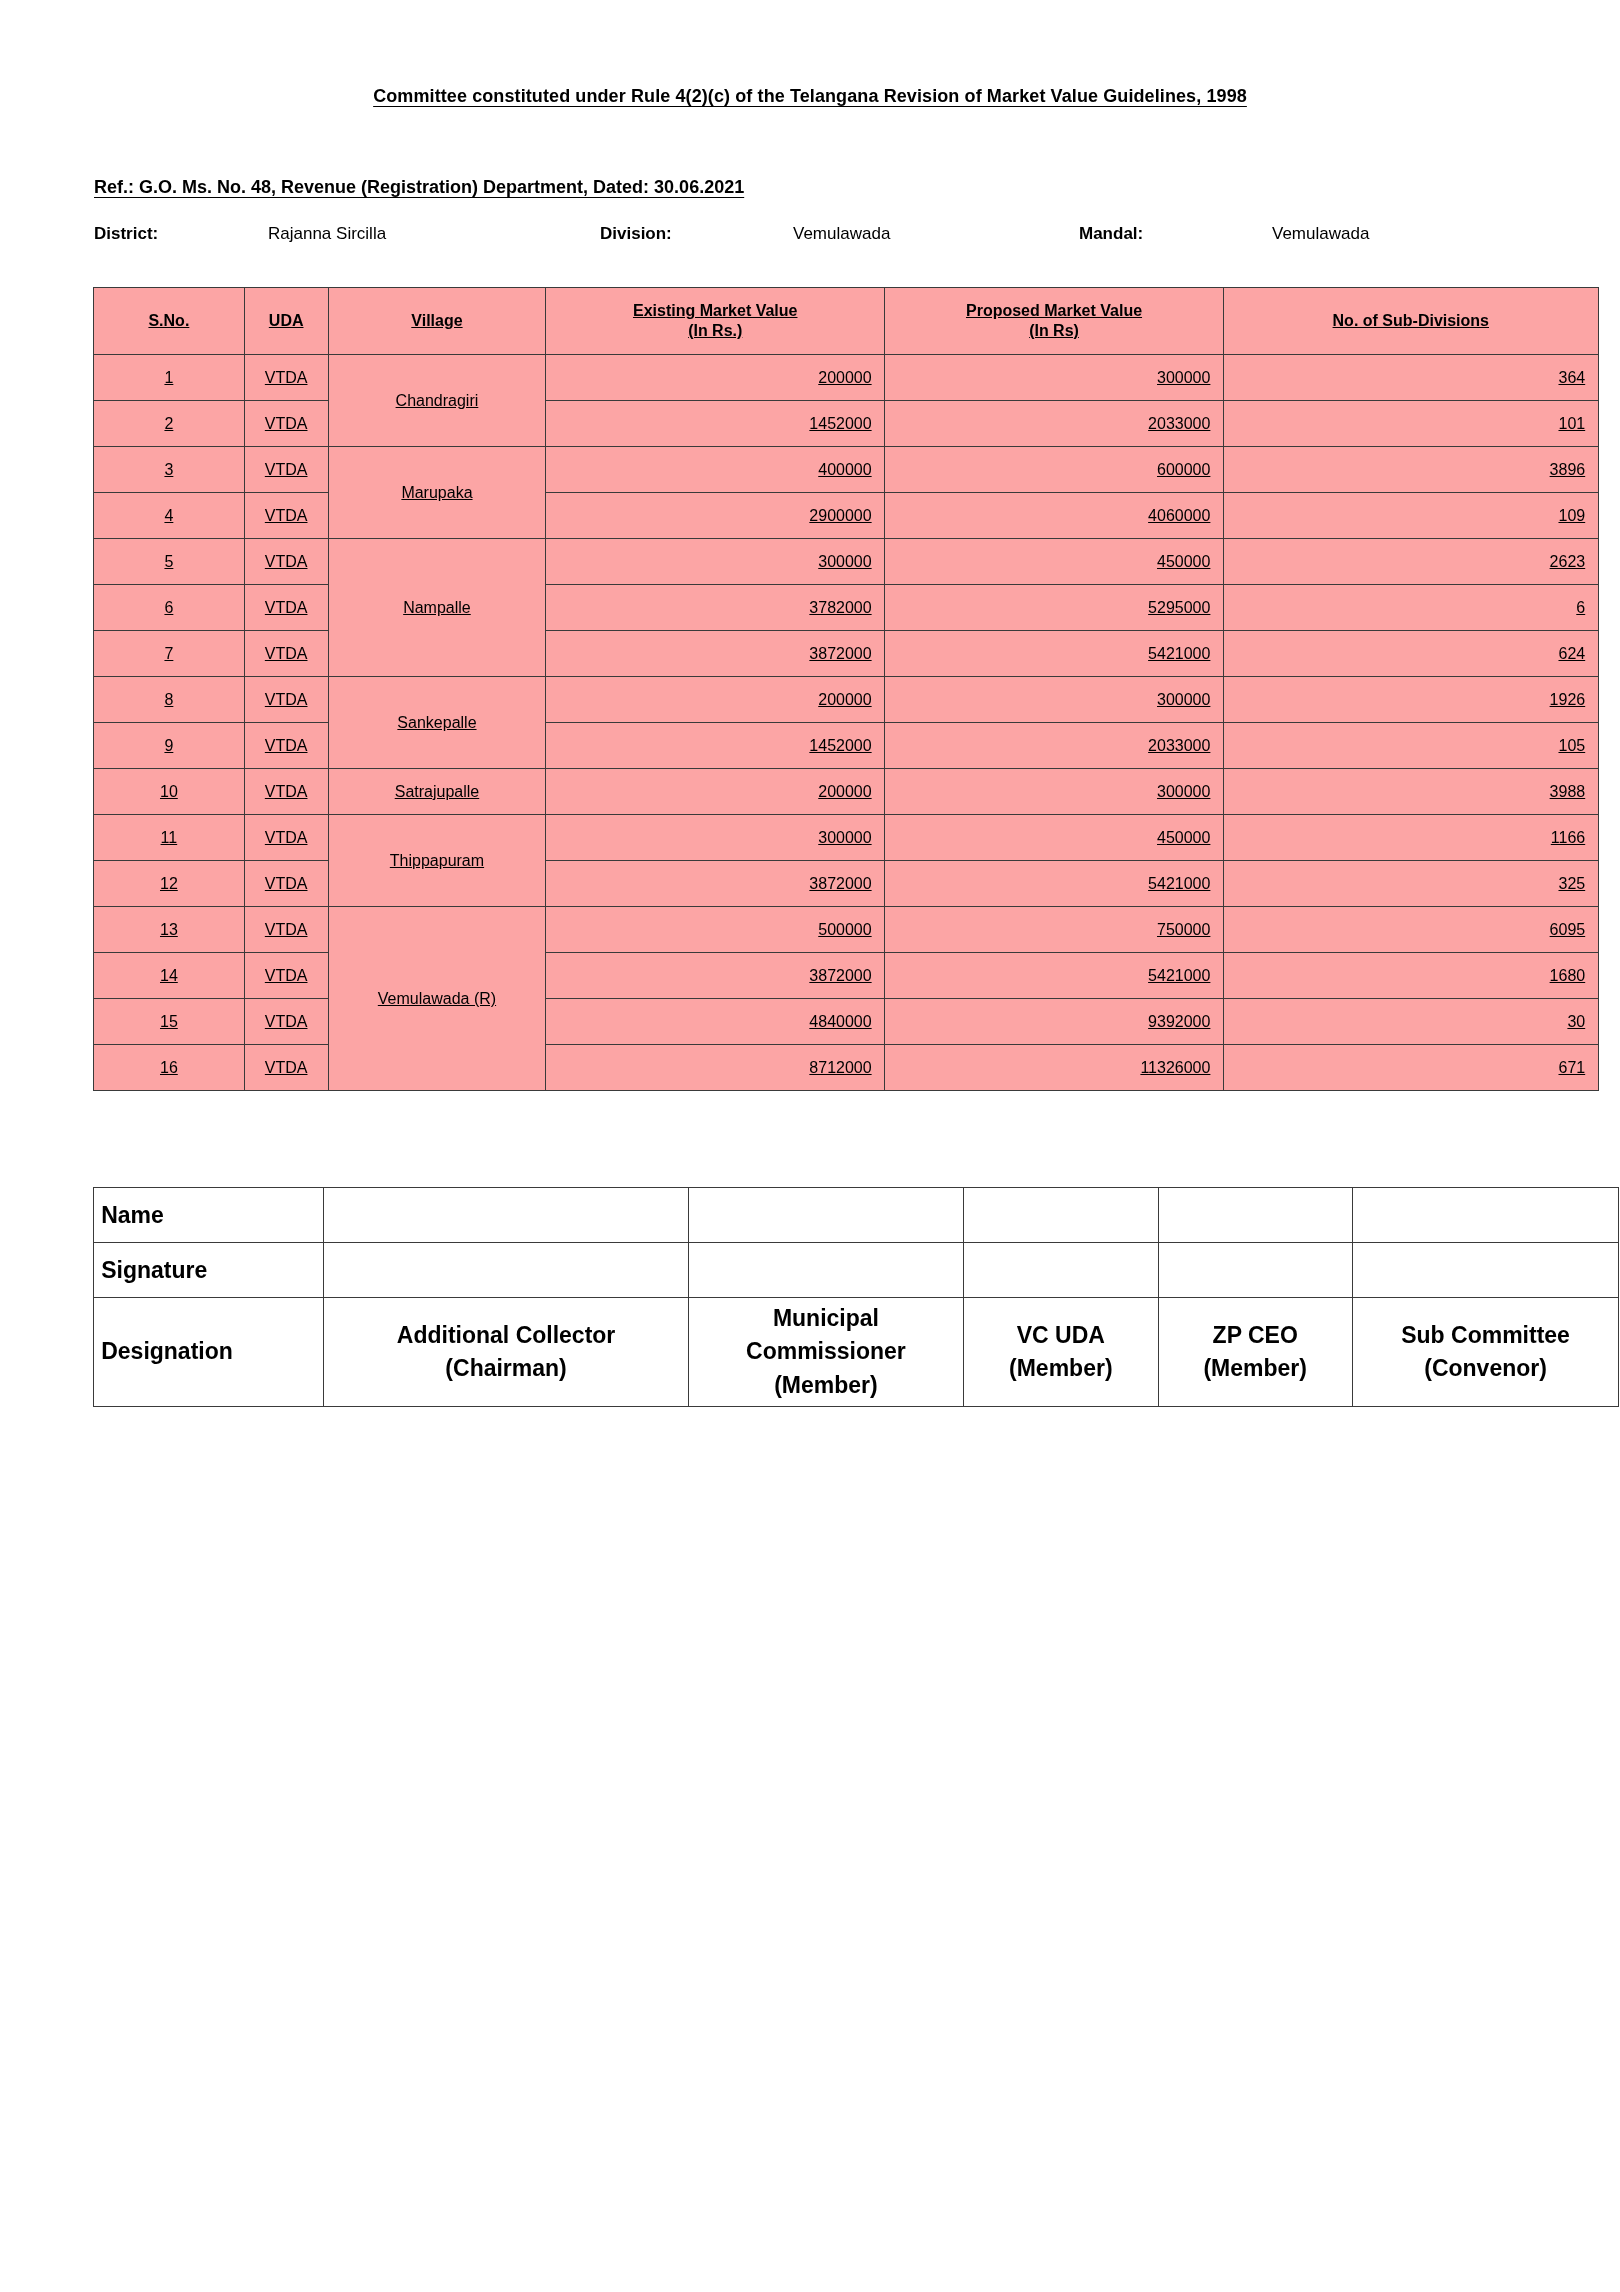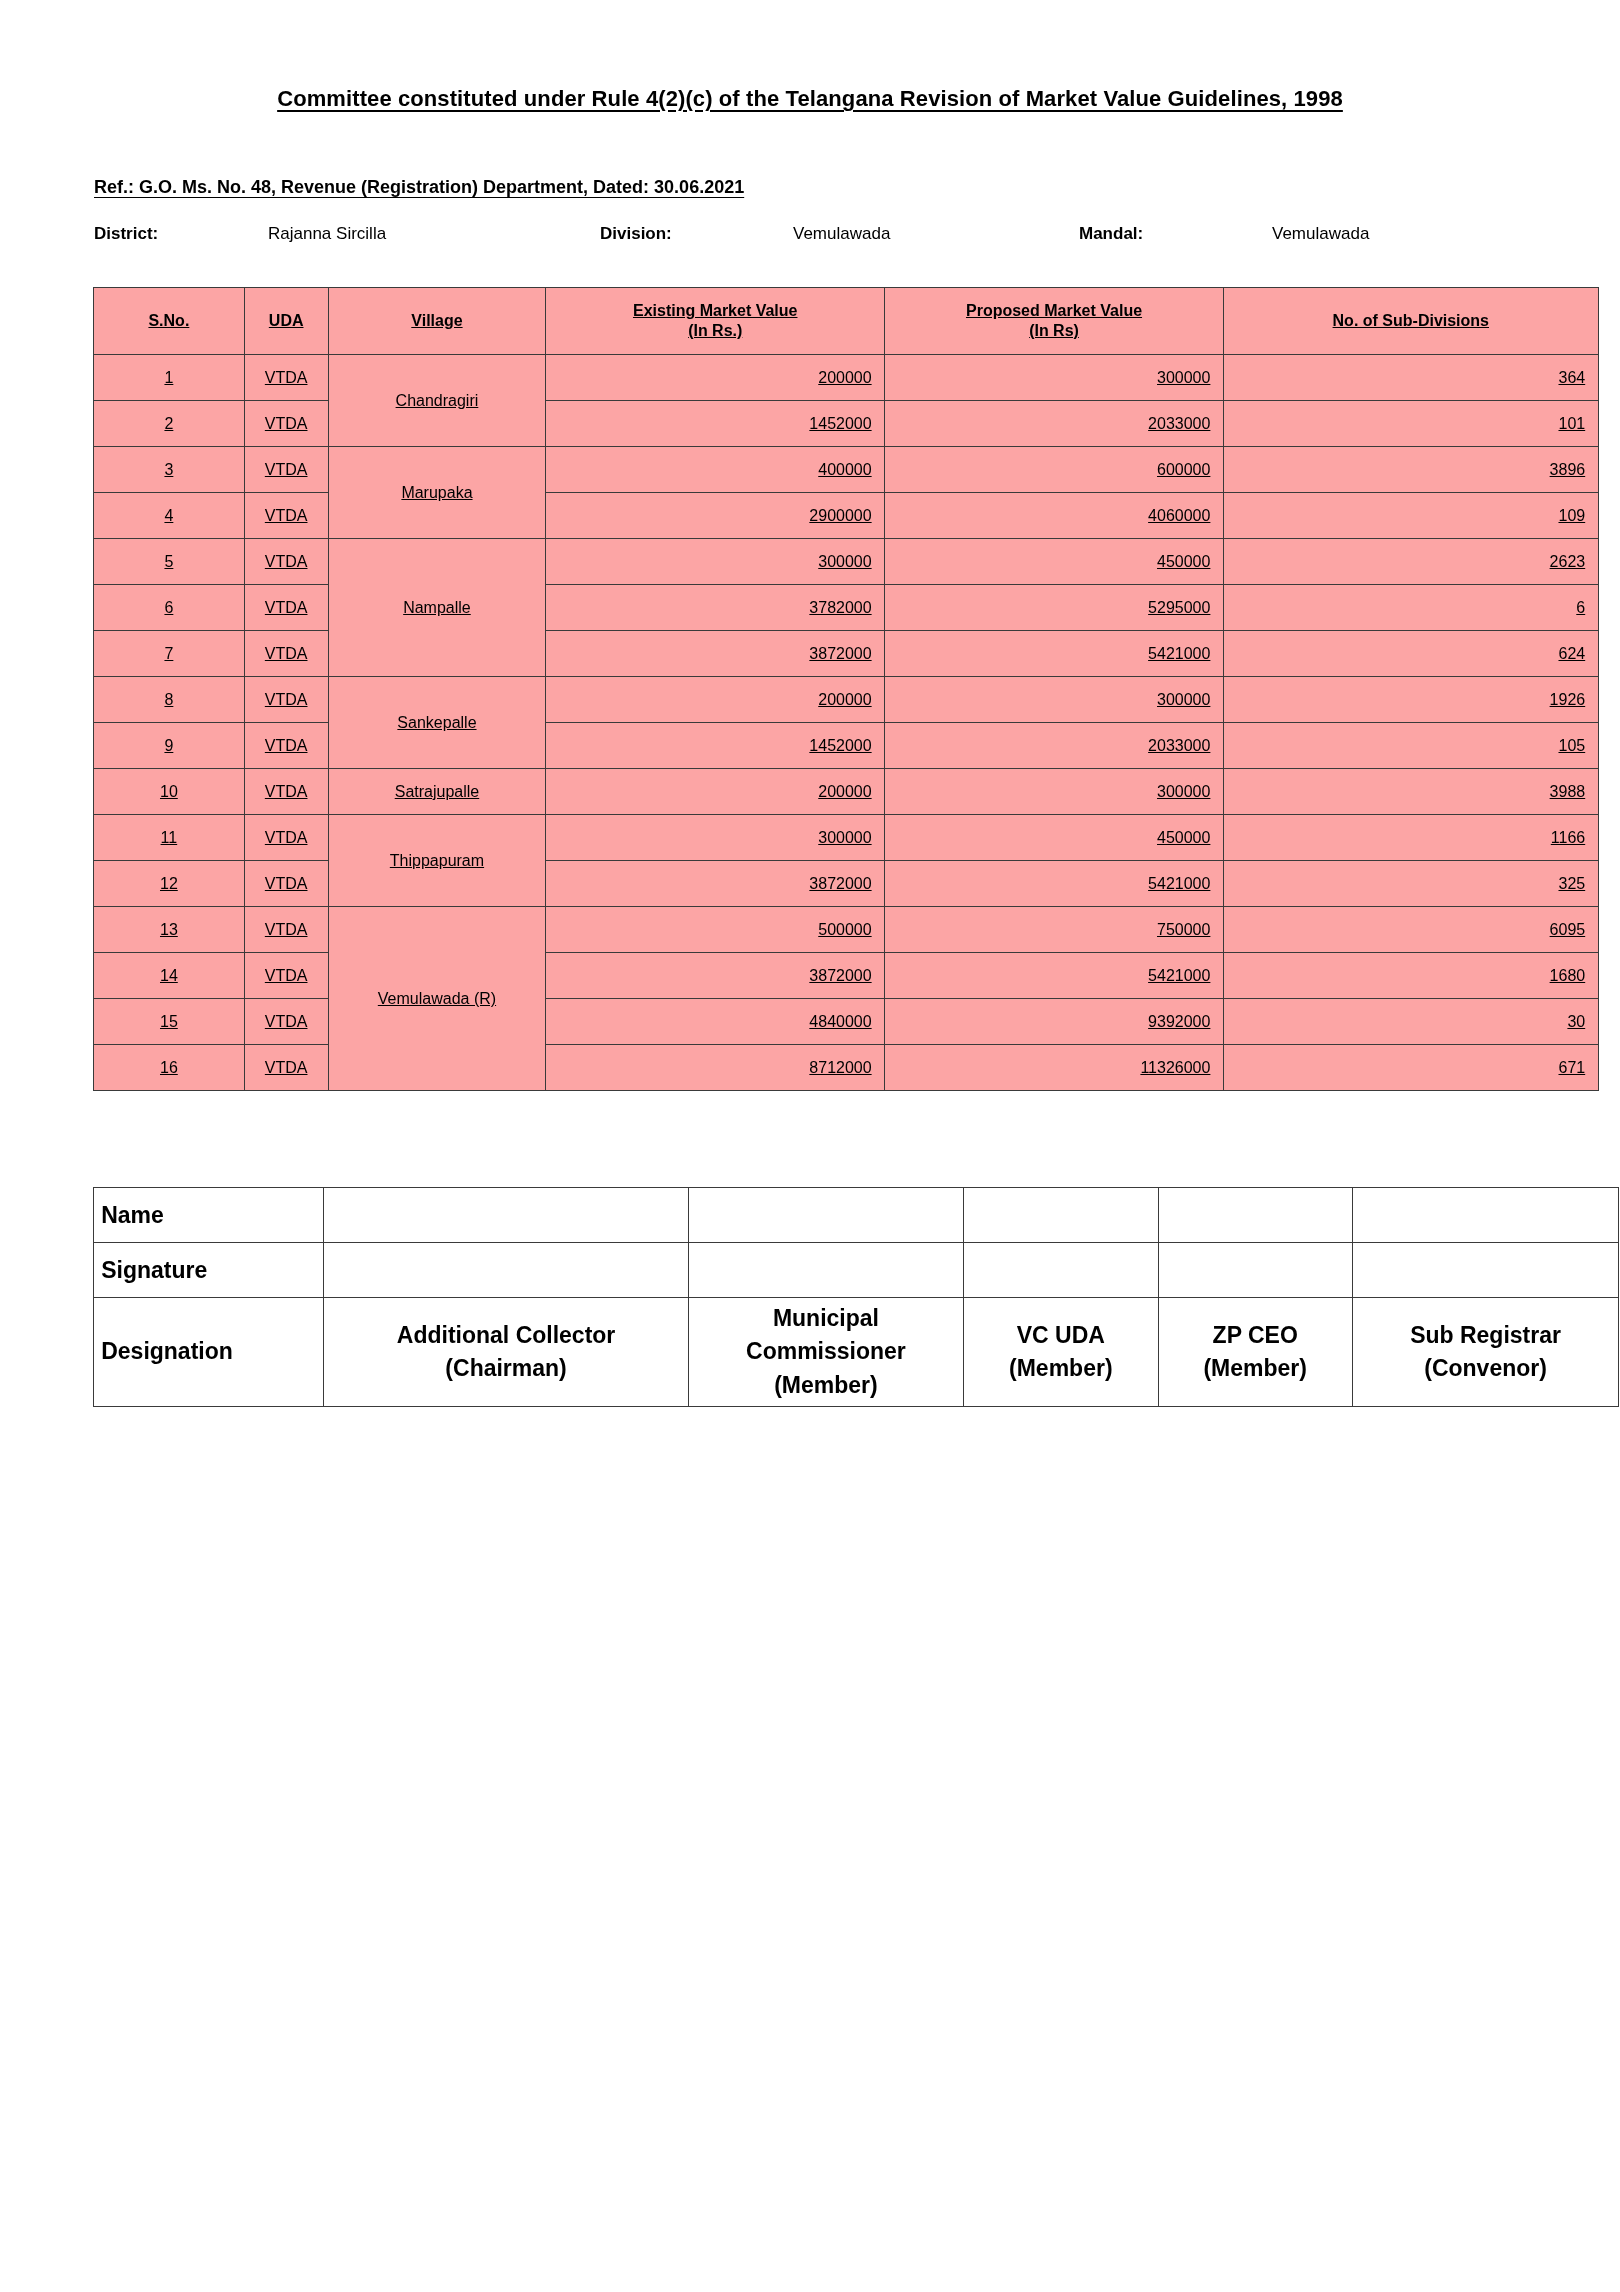--- a/index.html
+++ b/index.html
@@ -23,21 +23,21 @@
     box-sizing: border-box;
   }
 
   
   .doc-title {
     position: absolute;
     top: 86px;
     left: 0;
     width: 1620px;
     text-align: center;
-    font-size: 22px;
+    font-size: 18px;
     font-weight: bold;
     letter-spacing: 0.1px;
   }
   .doc-title span.u {
     text-decoration: underline;
     text-underline-offset: 3.6px;
   }
 
   
   .ref-line {
@@ -347,21 +347,21 @@
             </td>
             <td class="sig-c3">
               <div>VC UDA</div>
               <div>(Member)</div>
             </td>
             <td class="sig-c4">
               <div>ZP CEO</div>
               <div>(Member)</div>
             </td>
             <td class="sig-c5">
-              <div>Sub Registrar</div>
+              <div>Sub Committee</div>
               <div>(Convenor)</div>
             </td>
           </tr>
         </tbody>
     </table>
   </div>
 
 </div>
 
 

